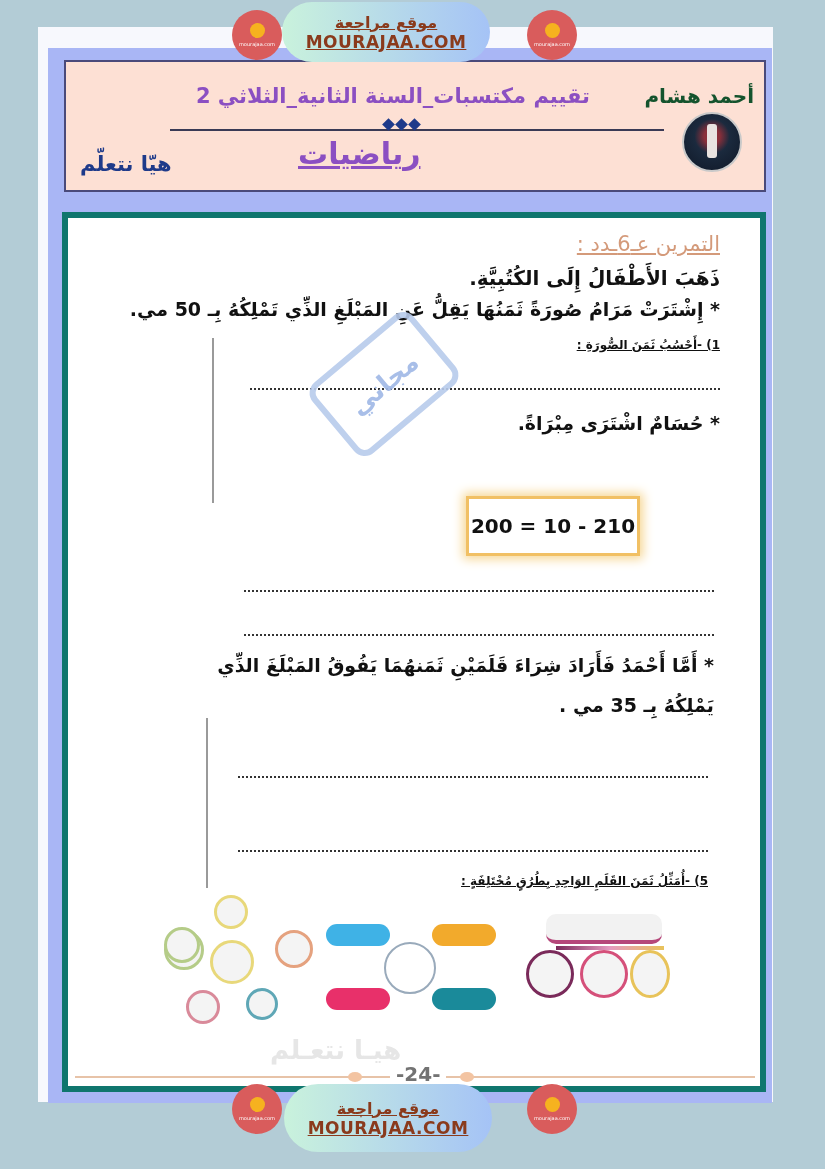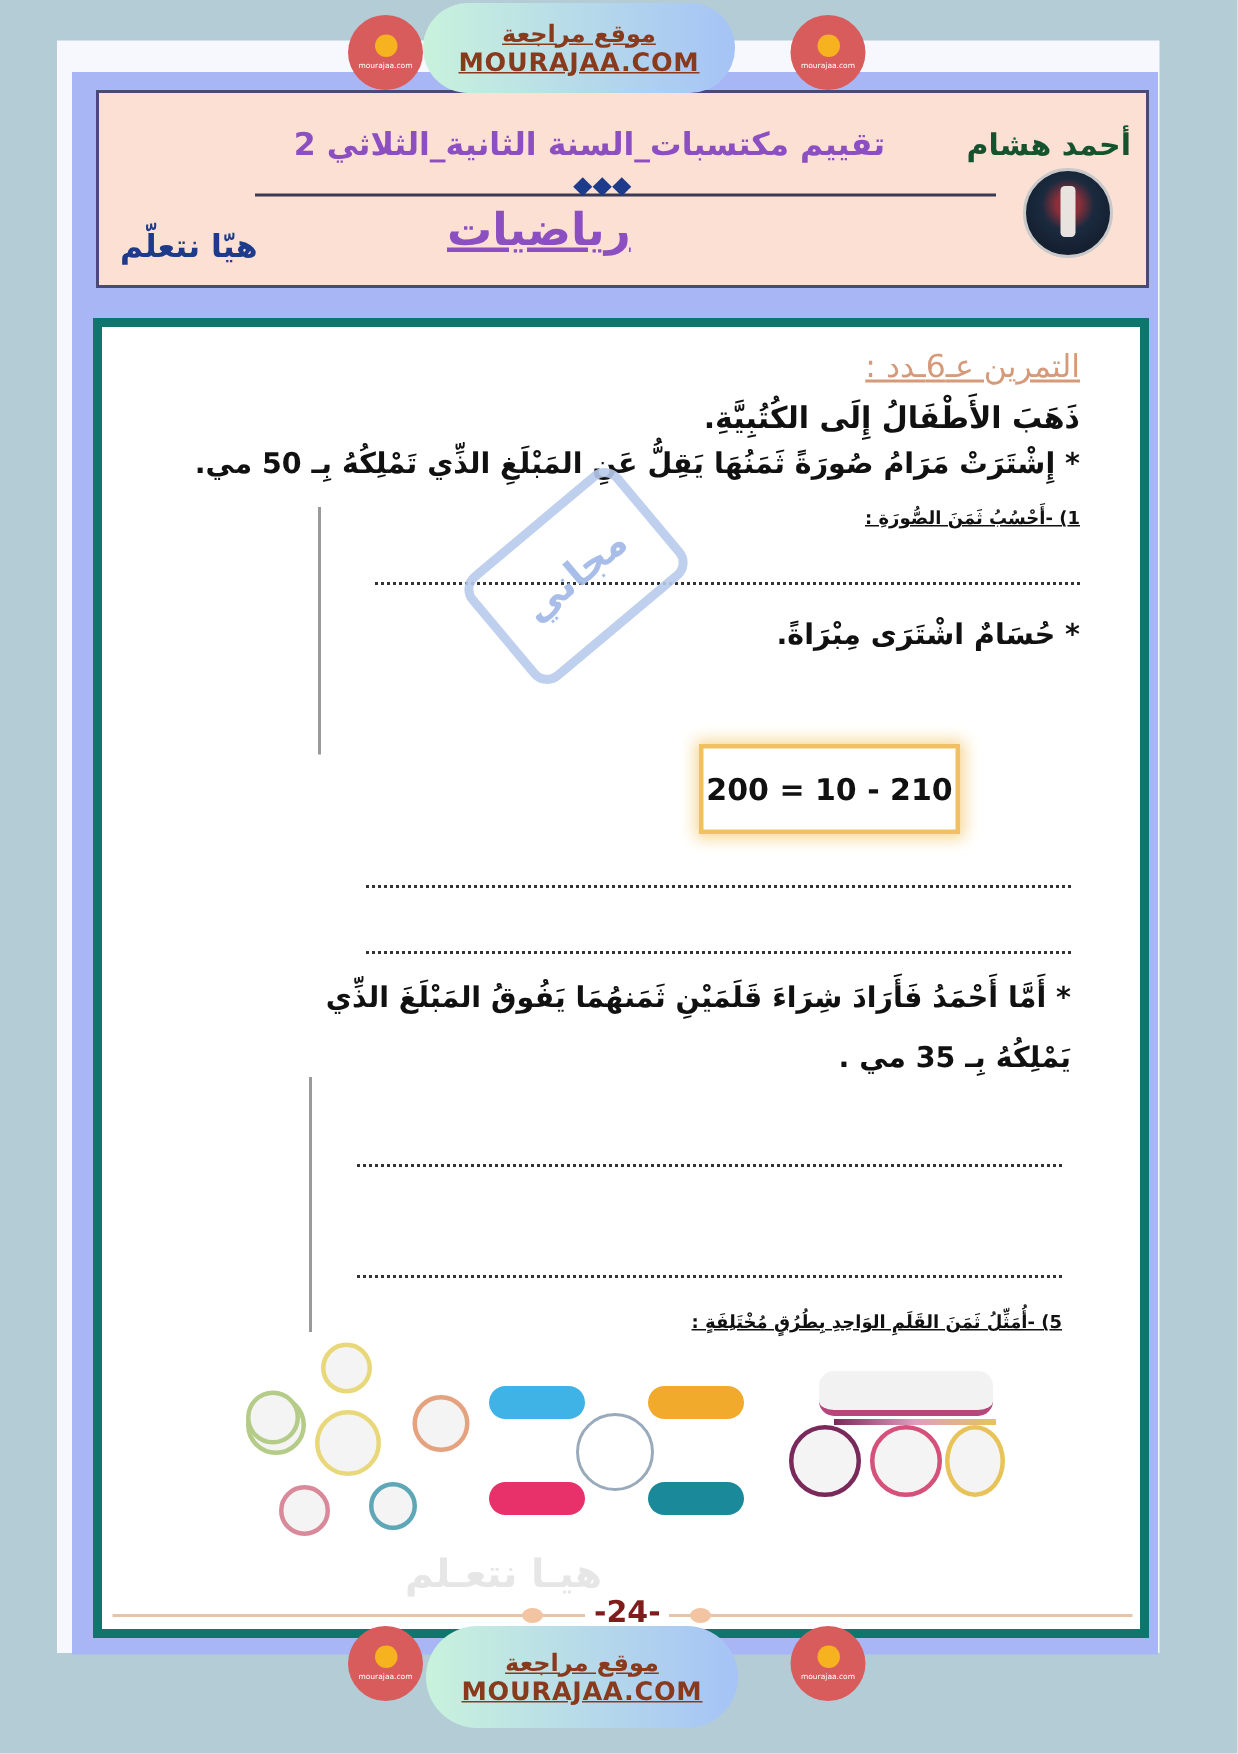--- a/index.html
+++ b/index.html
@@ -23,21 +23,21 @@
   .ex-title{position:absolute;right:40px;top:14px;font-size:21px;color:#d49a7a;text-decoration:underline;direction:rtl;}
   .intro{top:48px;font-size:20px;}
   .q-line{font-size:19px;}
   .q-head{font-size:12px;text-decoration:underline;}
   .dots{position:absolute;border-bottom:2px dotted #333;height:0;}
   .vline{position:absolute;width:2px;background:#9a9a9a;}
   .eq-box{position:absolute;left:398px;top:278px;width:168px;height:54px;border:3px solid #f1c064;box-shadow:0 0 10px 3px #f6d693;background:#fff;display:flex;align-items:center;justify-content:center;font-weight:bold;font-size:20px;color:#111;}
   .stamp{position:absolute;left:250px;top:120px;width:120px;height:80px;border:6px solid #b8cbec;border-radius:14px;transform:rotate(-40deg);opacity:.9;display:flex;align-items:center;justify-content:center;color:#9fb8e6;font-weight:bold;font-size:26px;}
   .footer-wm{position:absolute;left:270px;top:1035px;font-size:26px;color:#e6e6e6;font-weight:bold;direction:rtl;}
   .footer-line{position:absolute;left:75px;top:1076px;width:680px;height:2px;background:#e7c3a8;}
-  .page-no{position:absolute;left:390px;top:1062px;font-size:20px;font-weight:bold;color:#7f1d1d;background:#fff;padding:0 6px;}
+  .page-no{position:absolute;left:390px;top:1062px;font-size:20px;font-weight:bold;color:#737373;background:#fff;padding:0 6px;}
   .deco-dot{position:absolute;width:14px;height:10px;border-radius:50%;background:#f3c4a2;}
   
   .badge{position:absolute;width:208px;height:60px;border-radius:30px;background:linear-gradient(90deg,#c9f2dc,#a5c3f6);display:flex;flex-direction:column;align-items:center;justify-content:center;color:#8a3a1c;font-weight:bold;text-decoration:underline;}
   .badge .ar{font-size:16px;direction:rtl;}
   .badge .en{font-size:17px;letter-spacing:.5px;}
   .logo-circle{position:absolute;width:50px;height:50px;border-radius:50%;background:#d95c5c;display:flex;flex-direction:column;align-items:center;justify-content:center;}
   .logo-circle .core{width:15px;height:15px;border-radius:50%;background:#f6b21f;}
   .logo-circle .txt{font-size:5px;color:#fff;margin-top:3px;}
   
   .ring{position:absolute;border-radius:50%;background:#f4f4f4;box-sizing:border-box;}

